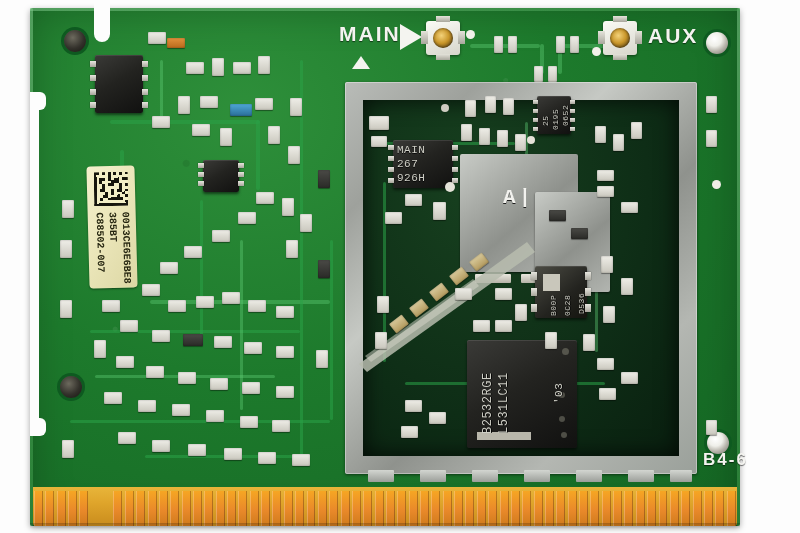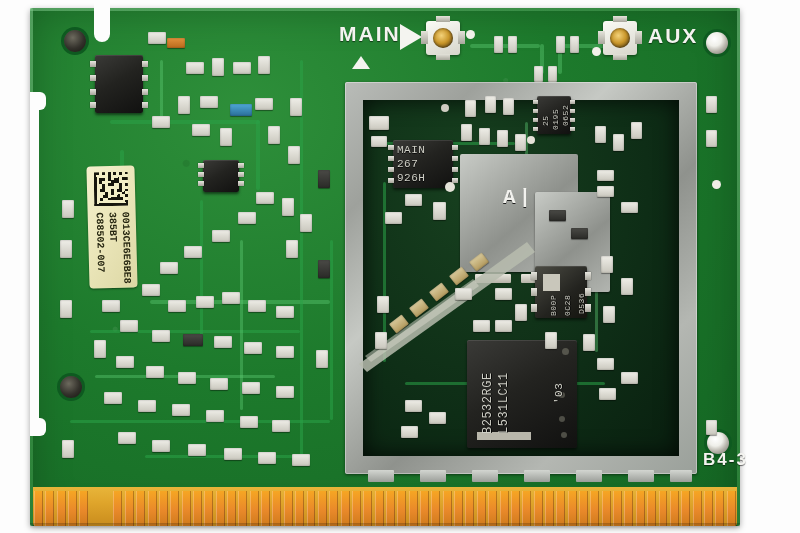--- a/index.html
+++ b/index.html
@@ -138,21 +138,21 @@
   <div class="trace light" style="left:540px;top:44px;width:4px;height:30px;"></div>
   <div class="trace light" style="left:558px;top:44px;width:4px;height:30px;"></div>
 
   <div class="silk" style="left:339px;top:22px;font-size:21px;">MAIN</div>
   <div class="silk-tri" style="left:400px;top:24px;border-left:22px solid #f4f4f0;border-top:13px solid transparent;border-bottom:13px solid transparent;"></div>
   <div class="silk-tri" style="left:352px;top:56px;border-bottom:13px solid #f4f4f0;border-left:9px solid transparent;border-right:9px solid transparent;"></div>
   <div class="silk" style="left:648px;top:24px;font-size:21px;">AUX</div>
 
   <div class="silk" style="left:570px;top:326px;font-size:19px;letter-spacing:3px;transform:rotate(-90deg);transform-origin:left top;">PBC54910-007</div>
 
-  <div class="silk" style="left:703px;top:450px;font-size:17px;letter-spacing:2px;">B4-3</div>
+  <div class="silk" style="left:703px;top:450px;font-size:17px;letter-spacing:2px;">B4-6</div>
 
   <div class="ufl" style="left:426px;top:21px;">
     <div class="tab" style="left:-5px;top:10px;width:7px;height:13px;"></div>
     <div class="tab" style="left:32px;top:10px;width:7px;height:13px;"></div>
     <div class="tab" style="left:10px;top:-5px;width:14px;height:6px;"></div>
     <div class="tab" style="left:10px;top:33px;width:14px;height:6px;"></div>
   </div>
   <div class="ufl" style="left:603px;top:21px;">
     <div class="tab" style="left:-5px;top:10px;width:7px;height:13px;"></div>
     <div class="tab" style="left:32px;top:10px;width:7px;height:13px;"></div>

